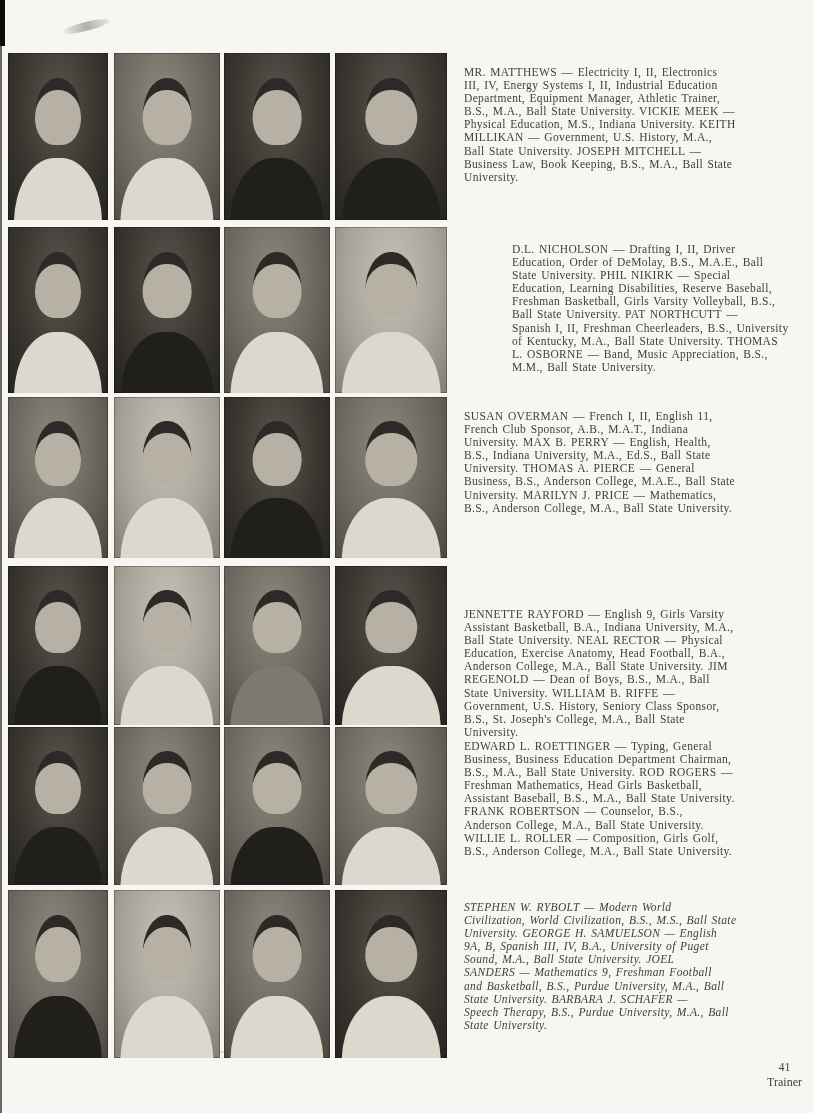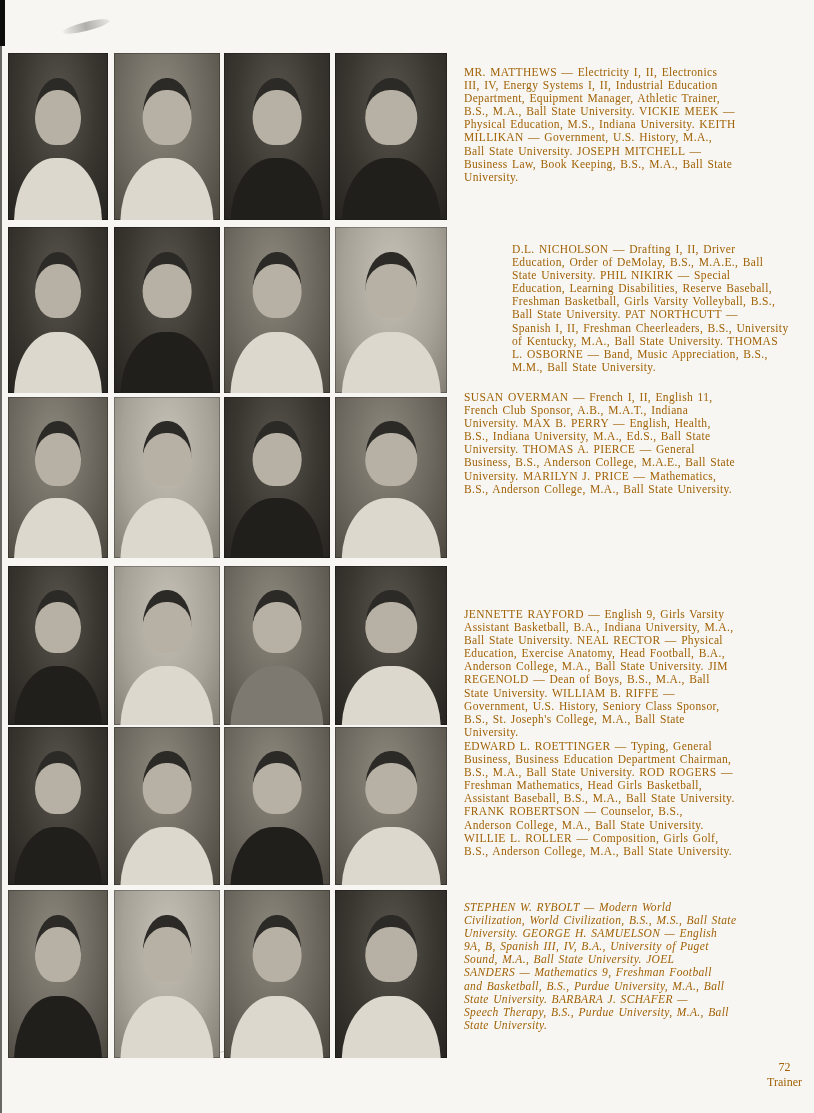--- a/index.html
+++ b/index.html
@@ -1,17 +1,17 @@
 <!DOCTYPE html>
 <html><head>
 <meta charset="utf-8">
 <style>
   html,body{margin:0;padding:0;background:#e9e8e4;}
   #page{position:relative;width:814px;height:1113px;background:#f7f6f2;overflow:hidden;
-        font-family:"Liberation Serif", serif;color:#a16207;}
+        font-family:"Liberation Serif", serif;color:#404040;}
   
   .edge-bar{position:absolute;left:0;top:0;width:2px;height:1113px;background:#3a3835;opacity:.75;}
   .edge-corner{position:absolute;left:0;top:0;width:5px;height:46px;background:#0d0d0c;}
   .smudge{position:absolute;left:62px;top:22px;width:48px;height:9px;
           background:linear-gradient(90deg,rgba(90,88,84,.05),rgba(90,88,84,.45),rgba(90,88,84,.1));
           transform:rotate(-14deg);border-radius:50%;}
   .scratch{position:absolute;left:205px;top:1048px;width:92px;height:12px;
            border-top:1px solid rgba(100,98,94,.4);border-radius:50%;transform:rotate(-4deg);}
 
   
@@ -28,21 +28,21 @@
   .photo::before{content:"";position:absolute;left:50%;top:15%;width:46%;height:40%;
      transform:translateX(-50%);background:#b7b1a5;box-sizing:border-box;
      border-radius:48% 48% 42% 42%/58% 58% 40% 40%;border-top:12px solid #2c2a26;}
   .photo::after{content:"";position:absolute;left:50%;bottom:-6%;width:88%;height:43%;
      transform:translateX(-50%);border-radius:46% 46% 0 0/90% 90% 0 0;}
   .alight::after{background:#dcd8ce;} .adark::after{background:#211f1c;} .amid::after{background:#7e7970;}
 
   
   .entry{position:absolute;left:464px;width:348px;font-size:11.5px;line-height:13.1px;
          letter-spacing:.35px;word-spacing:1.2px;white-space:pre-line;text-align:left;}
-  .t1{top:66px;} .t2{top:243px;margin-left:48px;} .t3{top:391px;font-family:Liberation Serif, serif;} .t4{top:608px;} .t5{top:740px;} .t6{top:901px;font-style:italic;}
+  .t1{top:66px;} .t2{top:243px;margin-left:48px;} .t3{top:410px;font-family:Liberation Serif, serif;} .t4{top:608px;} .t5{top:740px;} .t6{top:901px;font-style:italic;}
 
   .footer{position:absolute;right:12px;top:1060px;text-align:center;font-size:12px;line-height:14.5px;}
   .footer .num{display:block;}
 </style>
 </head>
 <body>
 
 <div id="page">
 
   <div class="edge-bar"></div>
@@ -131,17 +131,17 @@
 University. GEORGE H. SAMUELSON — English
 9A, B, Spanish III, IV, B.A., University of Puget
 Sound, M.A., Ball State University. JOEL
 SANDERS — Mathematics 9, Freshman Football
 and Basketball, B.S., Purdue University, M.A., Ball
 State University. BARBARA J. SCHAFER —
 Speech Therapy, B.S., Purdue University, M.A., Ball
 State University.</div>
 
   <div class="footer">
-    <span class="num">72</span>
+    <span class="num">41</span>
     <span>Trainer</span>
   </div>
 
 </div>
 
 </body></html>

